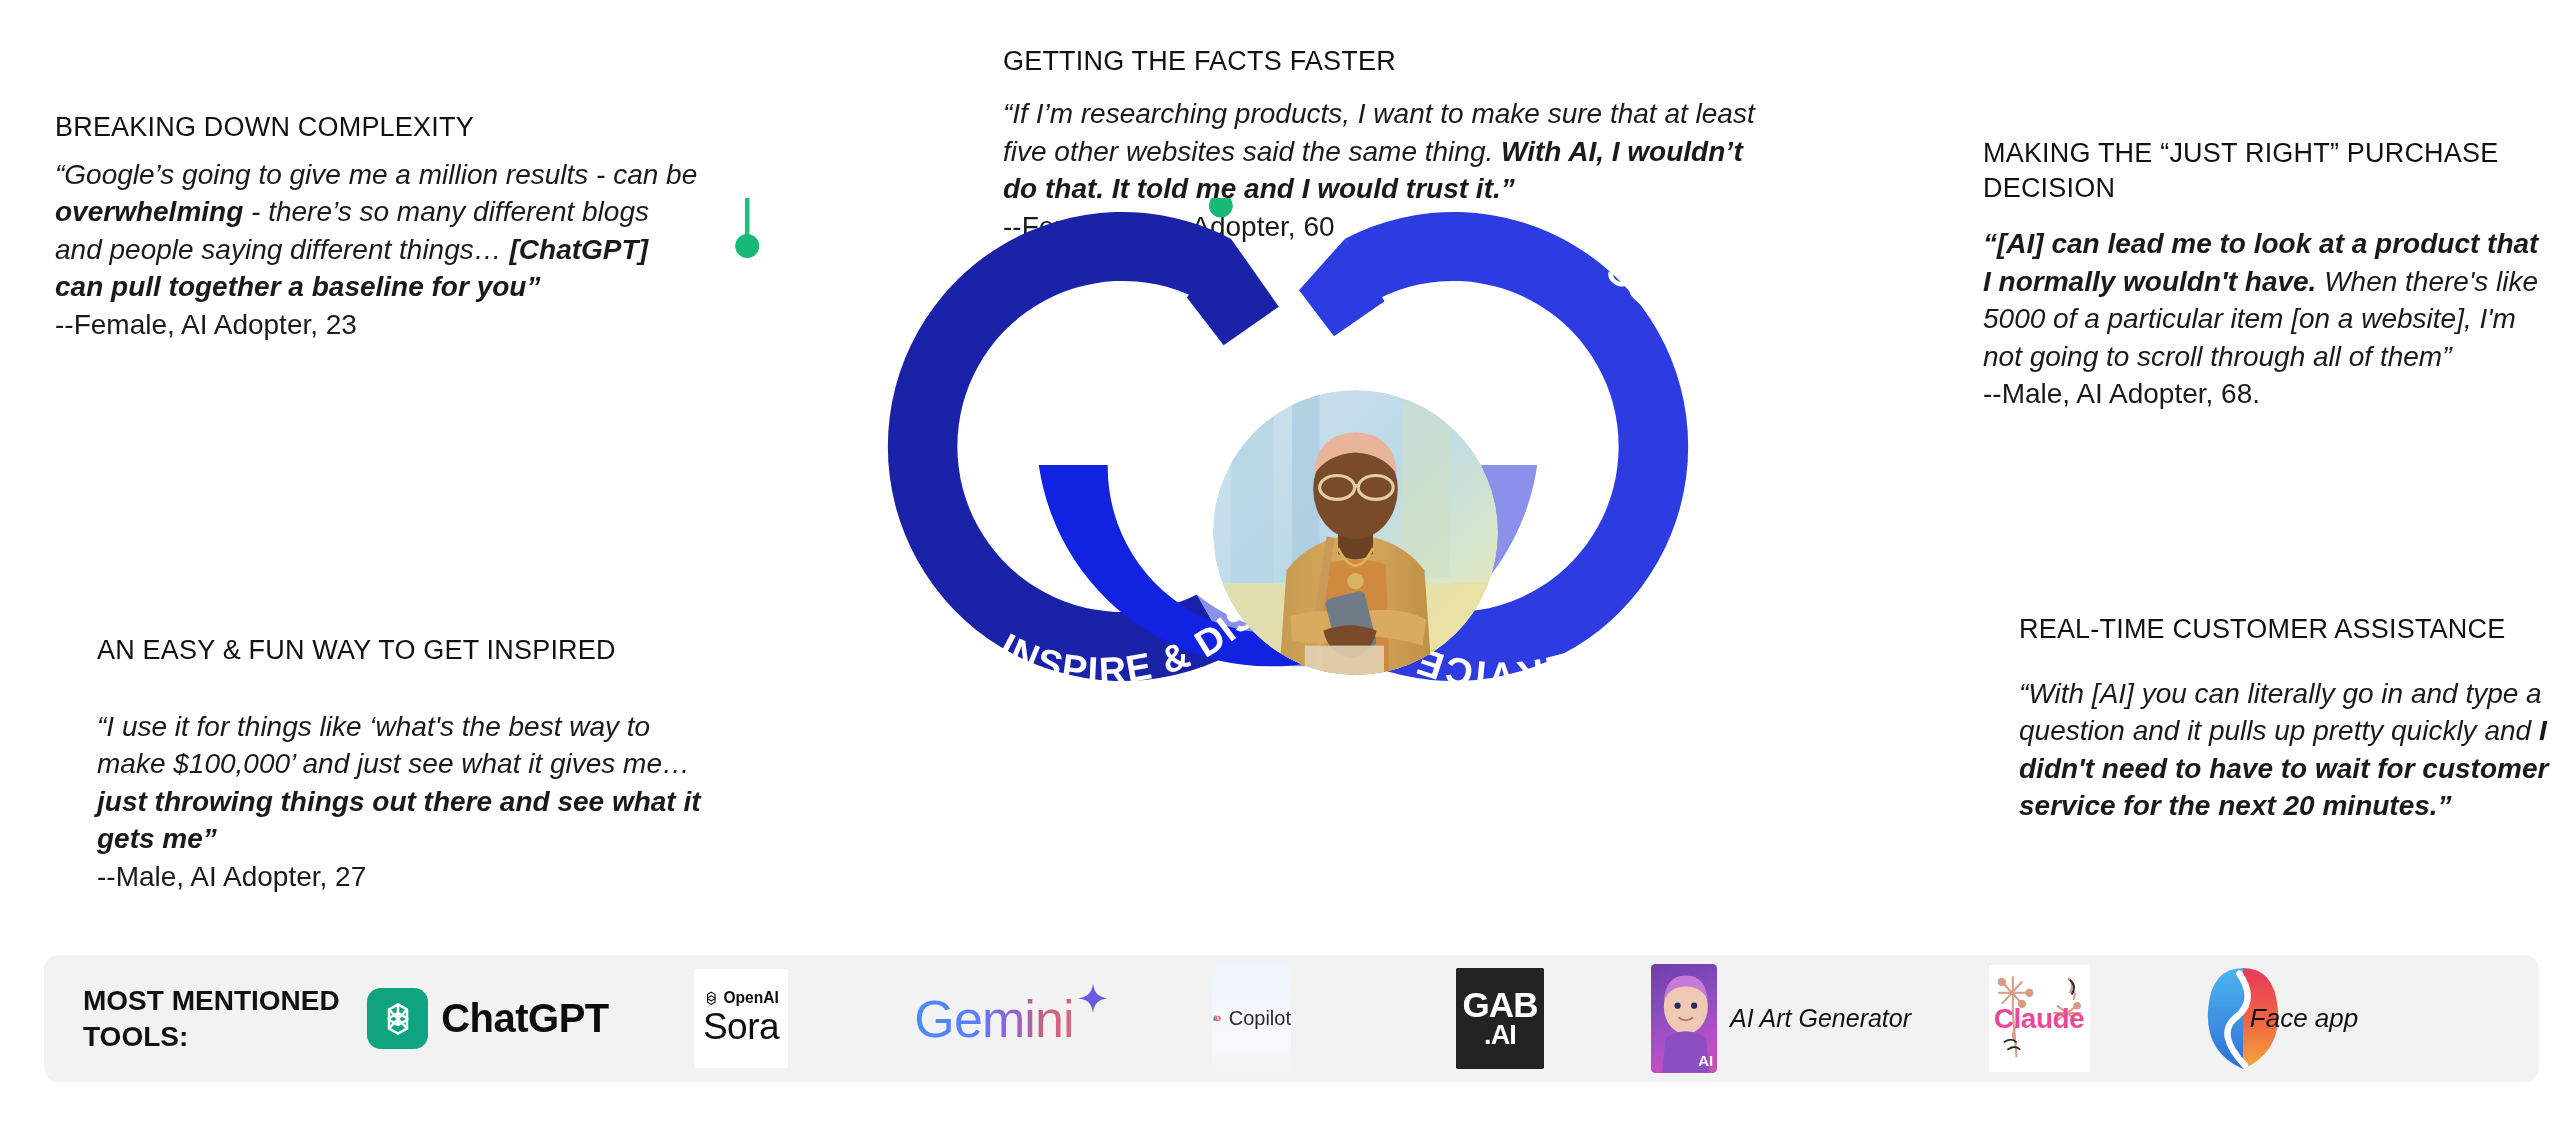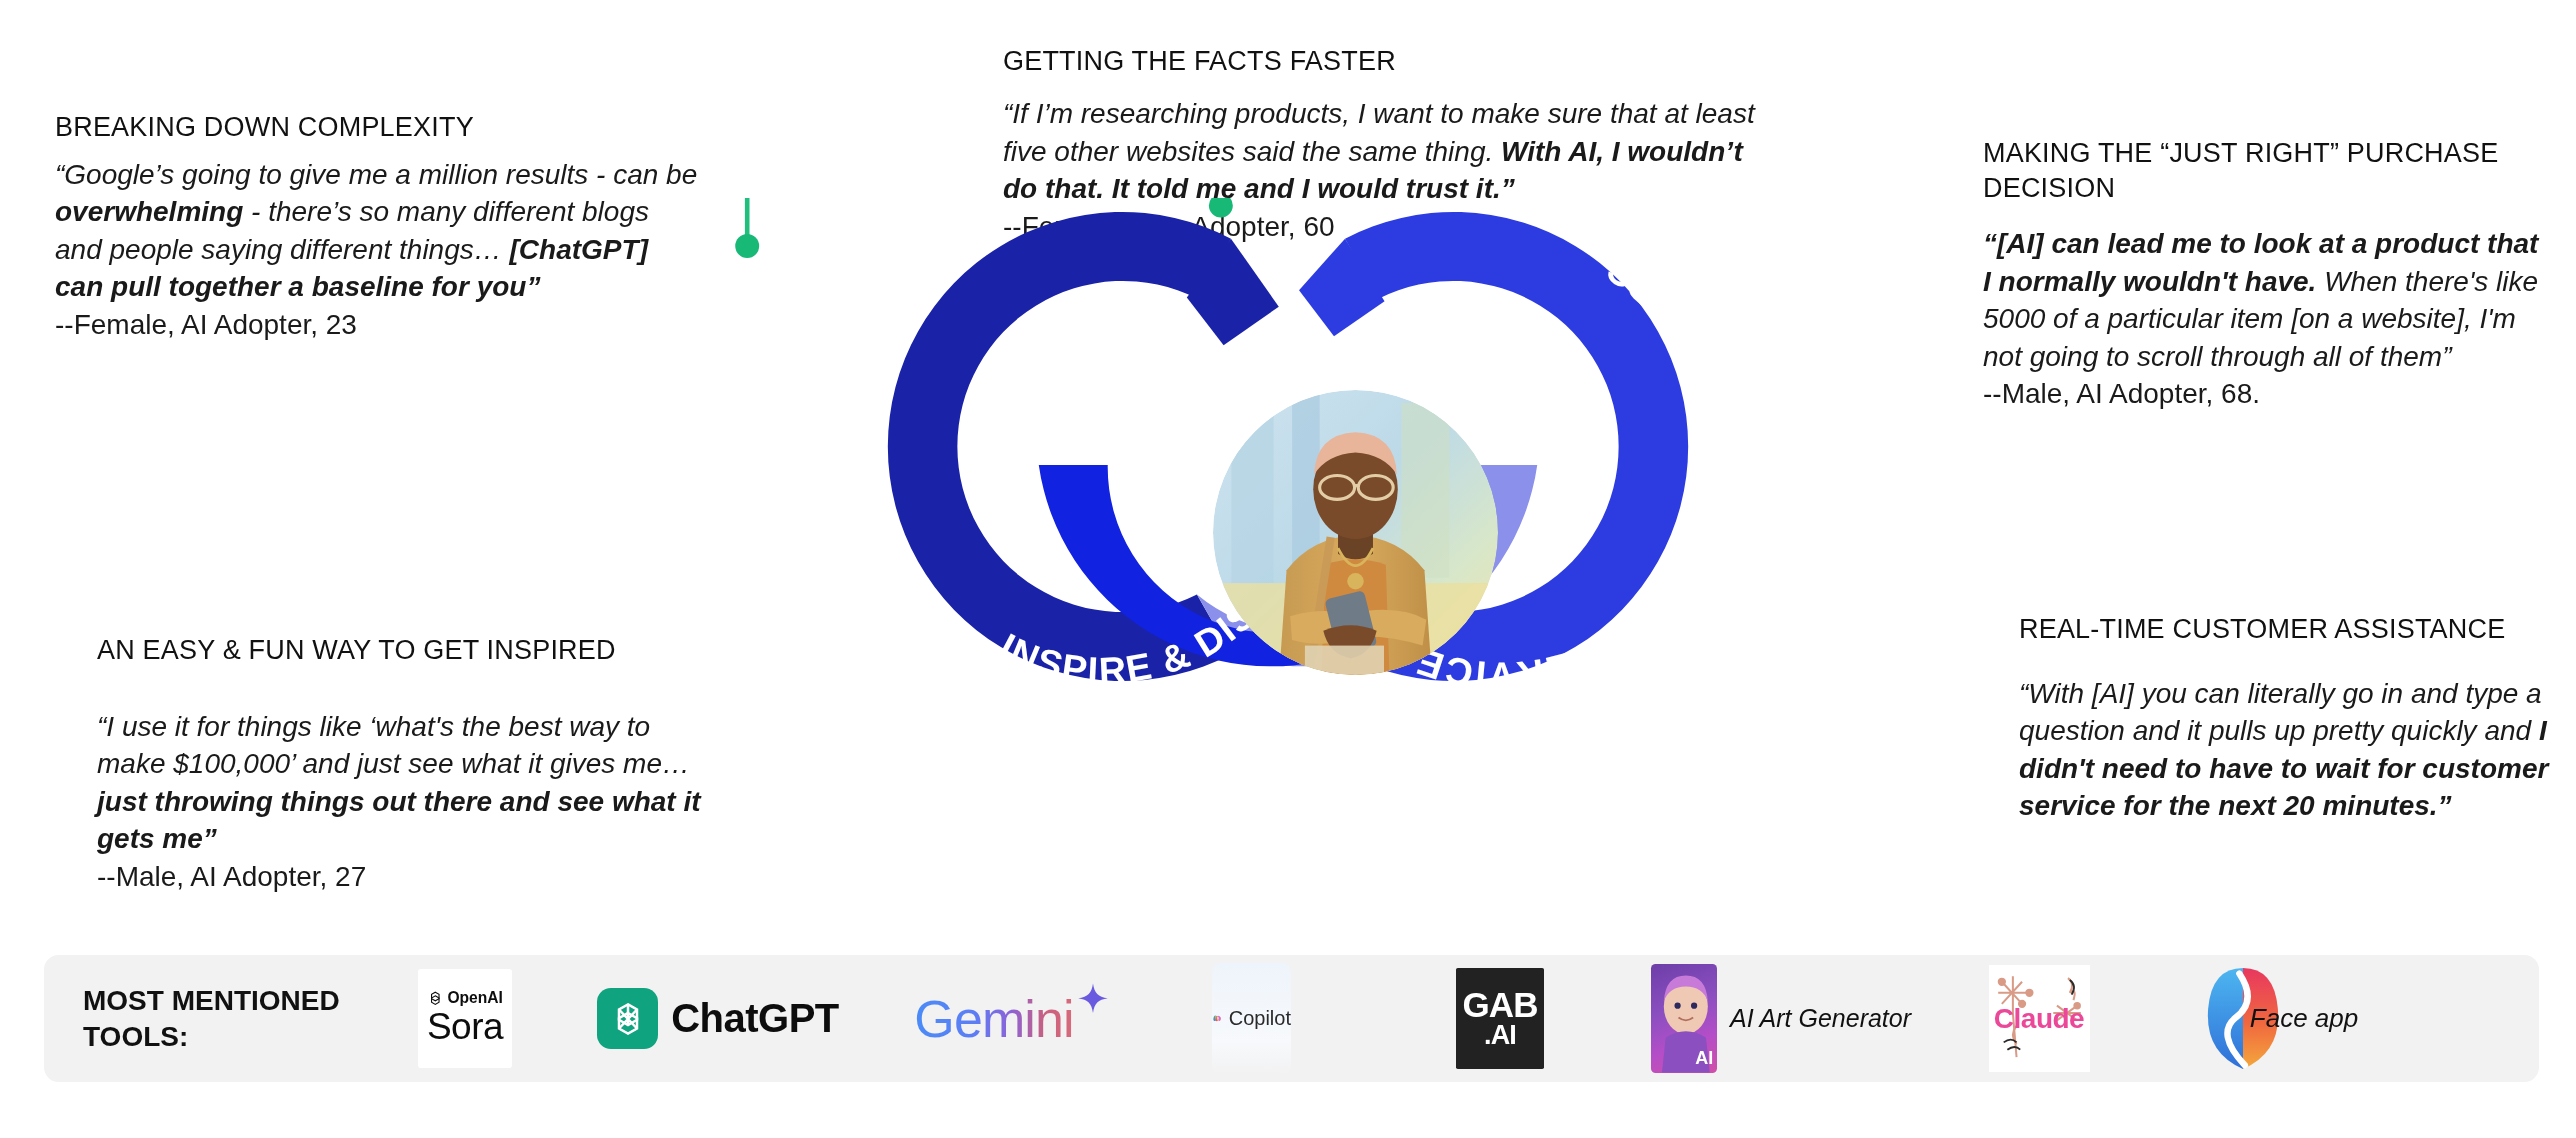--- a/index.html
+++ b/index.html
@@ -105,21 +105,21 @@
 
   
   .gab-card{width:88px;height:101px;background:#222222;border-radius:1.8px;
     display:flex;flex-direction:column;align-items:center;justify-content:center;color:#fff;}
   .gab-l1{font-size:35px;font-weight:bold;line-height:0.96;letter-spacing:-0.9px;}
   .gab-l2{font-size:27px;font-weight:bold;line-height:1.0;letter-spacing:-0.9px;}
 
   
   .aiart-card{width:66px;height:109px;border-radius:4.6px;overflow:hidden;position:relative;
     background:linear-gradient(160deg,#6d3ea8 0%,#8b4fc0 40%,#b44ec8 70%,#d14fa8 100%);}
-  .aiart-ai{position:absolute;right:3.7px;bottom:3.7px;font-size:18px;font-weight:bold;color:#fff;}
+  .aiart-ai{position:absolute;right:3.7px;bottom:3.7px;font-size:15px;font-weight:bold;color:#fff;}
   .aiart-label{font-size:25px;font-style:italic;color:#111;margin-left:13px;}
 
   
   .claude-card{width:101px;height:107px;background:#ffffff;position:relative;
     display:flex;align-items:center;justify-content:center;}
   .claude-text{font-size:28px;font-weight:bold;color:#ec4899;position:relative;z-index:2;letter-spacing:-0.5px;}
 
   
   .faceapp-wrap{display:flex;align-items:center;}
   .faceapp-label{font-size:26px;font-style:italic;color:#111;margin-left:-37px;z-index:3;position:relative;}
@@ -276,43 +276,43 @@
 
         <rect x="100" y="278" width="86" height="36" fill="#e0d3b2" opacity="0.9"></rect>
       </g>
     </svg>
   </div>
 
   <div id="tools-bar">
 
     <div id="tools-label">MOST MENTIONED TOOLS:</div>
 
+    <div class="tool" style="width:276px">
+      <div class="tool-badge">
+        <span class="cg-mark">
+          <svg width="40" height="40" viewBox="0 0 24 24" fill="none" stroke="#ffffff" stroke-width="1.5">
+            <path d="M12 3.2 L17.4 6.3 L17.4 12.5 L12 15.6 L6.6 12.5 L6.6 6.3 Z"></path>
+            <path d="M12 8.4 L17.4 11.5 L17.4 17.7 L12 20.8 L6.6 17.7 L6.6 11.5 Z"></path>
+            <path d="M12 3.2 L12 15.6 M6.6 6.3 L17.4 17.7 M17.4 6.3 L6.6 17.7"></path>
+          </svg>
+        </span>
+        <span class="cg-text">ChatGPT</span>
+      </div>
+    </div>
+
     <div class="tool" style="width:230px">
       <div class="sora-card">
         <div class="sora-top">
           <svg width="16.6" height="16.6" viewBox="0 0 24 24" fill="none" stroke="#0d0d0d" stroke-width="1.6">
             <path d="M12 3.2 L17.4 6.3 L17.4 12.5 L12 15.6 L6.6 12.5 L6.6 6.3 Z"></path>
             <path d="M12 8.4 L17.4 11.5 L17.4 17.7 L12 20.8 L6.6 17.7 L6.6 11.5 Z"></path>
           </svg>
           <span class="sora-openai">OpenAI</span>
         </div>
         <span class="sora-word">Sora</span>
-      </div>
-    </div>
-
-    <div class="tool" style="width:276px">
-      <div class="tool-badge">
-        <span class="cg-mark">
-          <svg width="40" height="40" viewBox="0 0 24 24" fill="none" stroke="#ffffff" stroke-width="1.5">
-            <path d="M12 3.2 L17.4 6.3 L17.4 12.5 L12 15.6 L6.6 12.5 L6.6 6.3 Z"></path>
-            <path d="M12 8.4 L17.4 11.5 L17.4 17.7 L12 20.8 L6.6 17.7 L6.6 11.5 Z"></path>
-            <path d="M12 3.2 L12 15.6 M6.6 6.3 L17.4 17.7 M17.4 6.3 L6.6 17.7"></path>
-          </svg>
-        </span>
-        <span class="cg-text">ChatGPT</span>
       </div>
     </div>
 
     <div class="tool" style="width:276px">
       <div class="gemini-wrap">
         <svg width="48" height="48" viewBox="0 0 52 52" style="position:absolute;left:155px;top:-13px">
           <path d="M26 8 C27.5 18.5 31.5 22.5 42 24 C31.5 25.5 27.5 29.5 26 40 C24.5 29.5 20.5 25.5 10 24 C20.5 22.5 24.5 18.5 26 8 Z" fill="#6a5ae0"></path>
         </svg>
         <span class="gemini-text">Gemini</span>
       </div>

